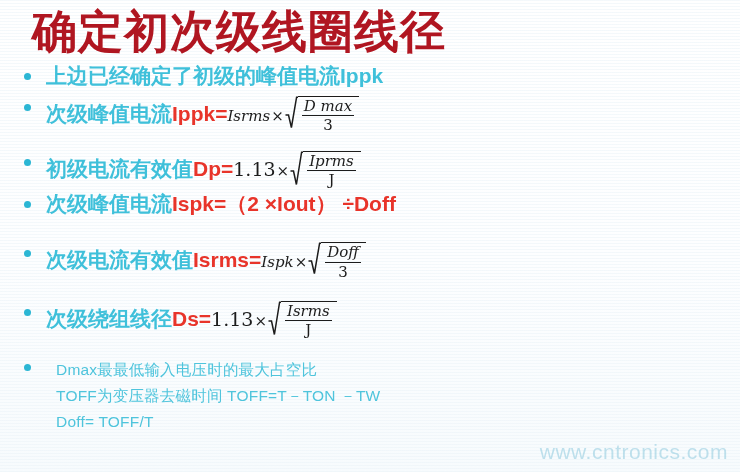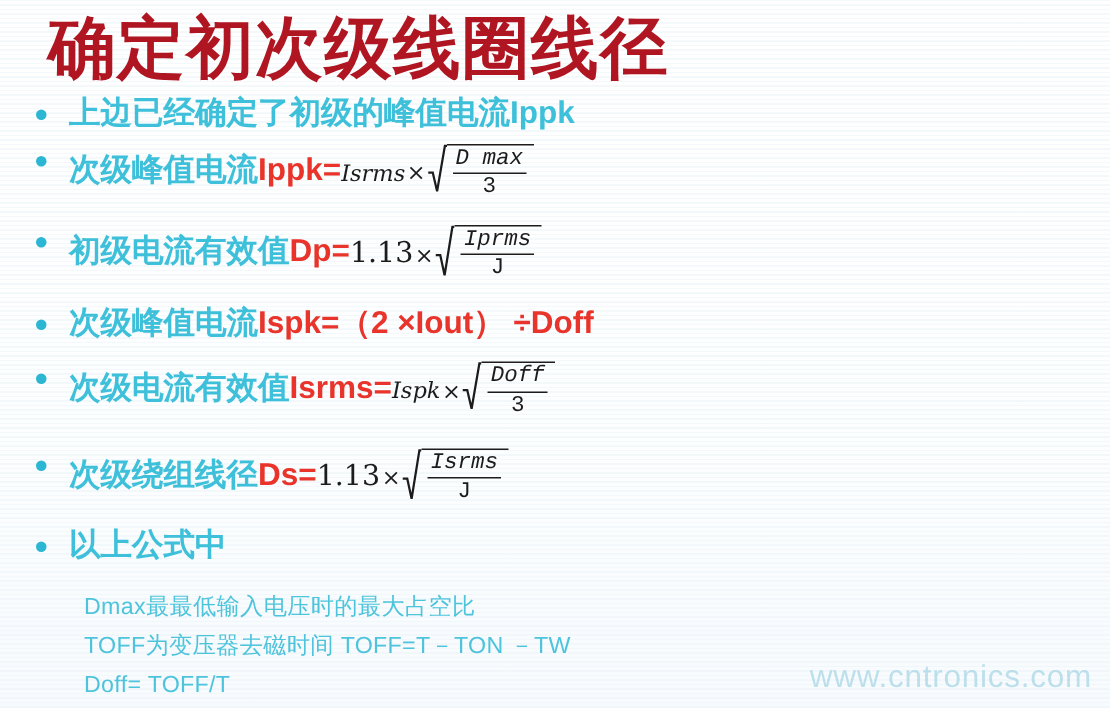--- a/index.html
+++ b/index.html
@@ -73,22 +73,22 @@
     left: 2px;
     top: 10px;
     width: 7px;
     height: 7px;
     border-radius: 50%;
     background: #2bb6d4;
   }
   .b1  { margin-top: 2px; }
   .b2  { margin-top: 6px; }
   .b3  { margin-top: 13px; }
-  .b4  { margin-top: 14px; }
-  .b5  { margin-top: 11px; }
+  .b4  { }
+  .b5  { margin-top: 24px; }
   .b6  { margin-top: 16px; }
   .b7  { margin-top: 13px; }
 
   .cn  { color: #3fc0da; }
   .red { color: #e8342a; font-family: "Liberation Sans", sans-serif; }
 
   
   .math {
     display: inline-block;
     vertical-align: middle;
@@ -100,21 +100,20 @@
   .m-small { font-size: 15px; }
   .m-num   { font-style: normal; font-size: 19px; }
   .times   { font-style: normal; padding: 0 1px; }
 
   
   .sqrt {
     display: inline-block;
     vertical-align: middle;
     position: relative;
     padding-left: 13px;
-    font-family: Liberation Mono, monospace;
   }
   .sqrt > .hook {
     position: absolute;
     left: 0;
     bottom: 1px;
     width: 13px;
     height: 100%;
     overflow: visible;
   }
   .sqrt > .hook svg { display: block; }
@@ -214,21 +213,20 @@
       <span class="dot"></span>
       <span class="cn">次级绕组线径</span><span class="red">Ds=</span><span class="math m-small eq-shift"><span class="m-num">1.13</span><span class="times">×</span><span class="sqrt"><span class="hook">
               <svg width="13" height="36" viewBox="0 0 13 36">
                 <path d="M0.5 21 L3.5 21 L6.4 34.5 L11.6 2.2 L13 2.2" fill="none" stroke="#1c1c1c" stroke-width="1.5" stroke-linejoin="miter"></path>
               </svg>
             </span><span class="inner"><span class="frac"><span class="top">Isrms</span><span class="bar"></span><span class="bot">J</span></span></span></span></span>
     </li>
 
     <li class="bullet b7">
       <span class="dot"></span>
-      <span class="cn">以上公式中</span>
     </li>
   </ul>
 
   <div class="notes">
     <div class="line">Dmax最最低输入电压时的最大占空比</div>
     <div class="line">TOFF为变压器去磁时间 TOFF=T－TON －TW</div>
     <div class="line">Doff= TOFF/T</div>
 
   </div>
 

